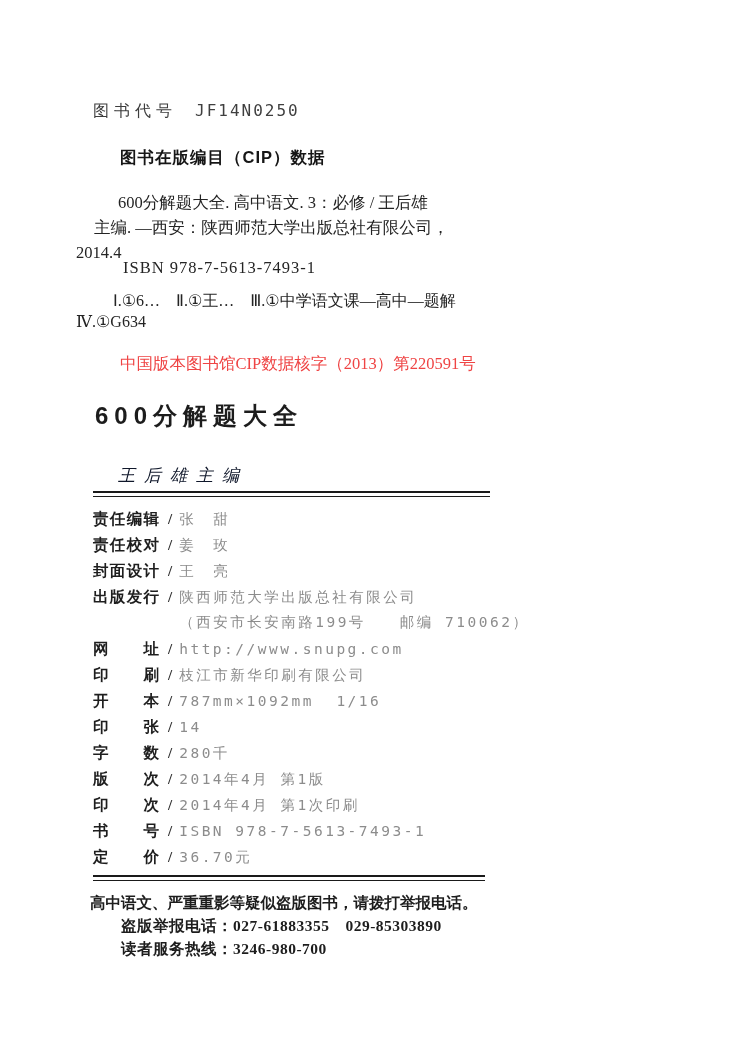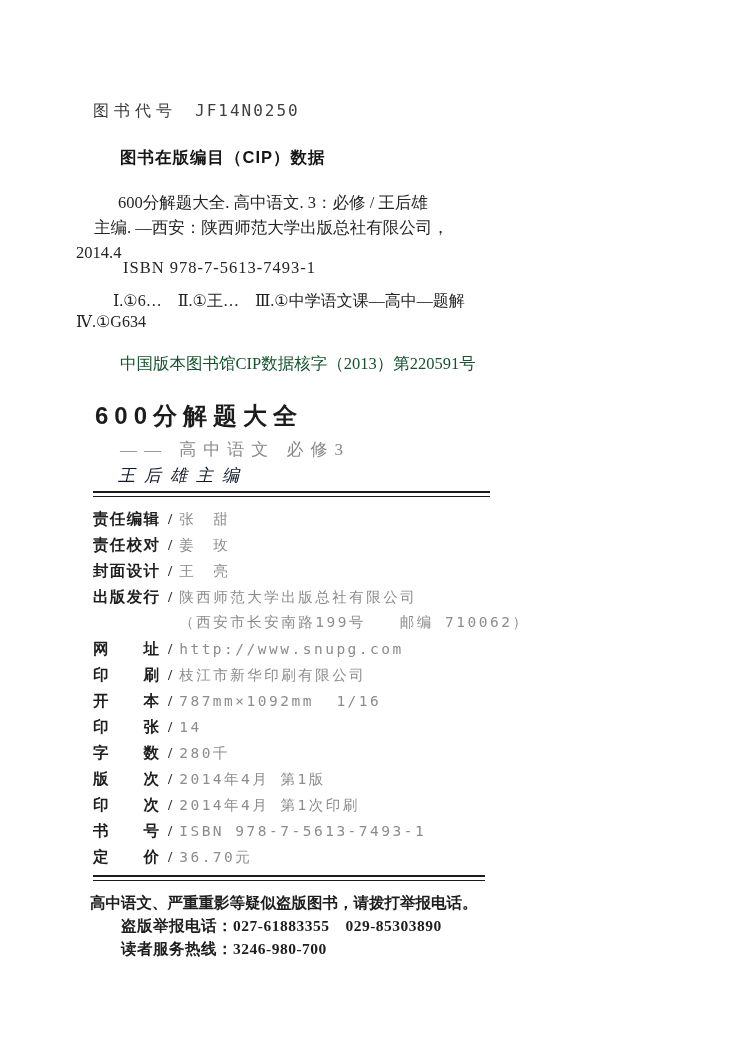--- a/index.html
+++ b/index.html
@@ -30,23 +30,23 @@
   }
 
   
   .cip-entry { position: absolute; top: 190px; left: 76px; font-size: 16.5px; line-height: 25px; color: #242424; }
   .cip-entry .l1 { padding-left: 42px; }
   .cip-entry .l2 { padding-left: 18px; }
   .cip-entry .l3 { padding-left: 0; }
   .isbn-line { position: absolute; top: 258px; left: 123px; font-size: 16.5px; color: #242424; letter-spacing: 1px; }
 
   .classification { position: absolute; top: 290px; left: 76px; font-size: 16px; line-height: 21px; color: #242424; }
-  .classification .l1 { padding-left: 37px; }
-
-  .cip-record { position: absolute; top: 353px; left: 120px; font-size: 16.5px; color: #14532d; }
+  .classification .l1 { padding-left: 37px; font-family: Liberation Serif, serif; }
+
+  .cip-record { position: absolute; top: 353px; left: 120px; font-size: 16.5px; color: #ef4444; }
 
   
   .book-title {
     position: absolute; top: 400px; left: 95px;
     font-family: "Liberation Sans", "DejaVu Sans", sans-serif;
     font-weight: bold; font-size: 24px; letter-spacing: 6px; color: #1c1c1c;
   }
   .book-subtitle {
     position: absolute; top: 438px; left: 120px;
     font-size: 17px; letter-spacing: 7px; color: #8a8a8a;
@@ -102,21 +102,20 @@
   <div class="isbn-line bind">ISBN 978-7-5613-7493-1</div>
 
   <div class="classification">
     <div class="l1 bind">Ⅰ.①6…　Ⅱ.①王…　Ⅲ.①中学语文课—高中—题解</div>
     <div class="l2 bind">Ⅳ.①G634</div>
   </div>
 
   <div class="cip-record bind">中国版本图书馆CIP数据核字（2013）第220591号</div>
 
   <div class="book-title bind">600分解题大全</div>
-  <div class="book-subtitle bind">—— 高中语文 必修3</div>
   <div class="book-editor bind">王后雄主编</div>
 
   <div class="double-rule rule-1"></div>
 
   <div class="pub-info">
       <div class="info-row">
         <span class="info-label">
           <span>责</span>
           <span>任</span>
           <span>编</span>

